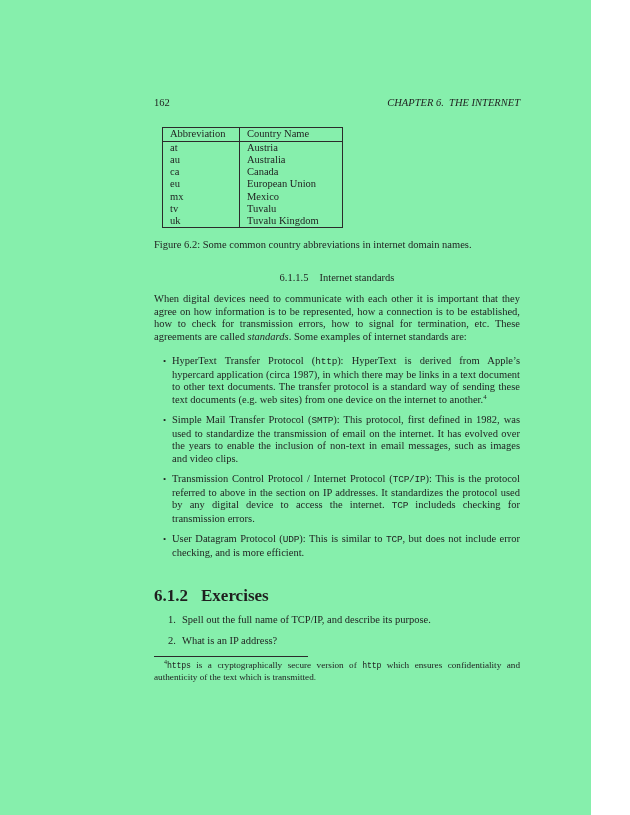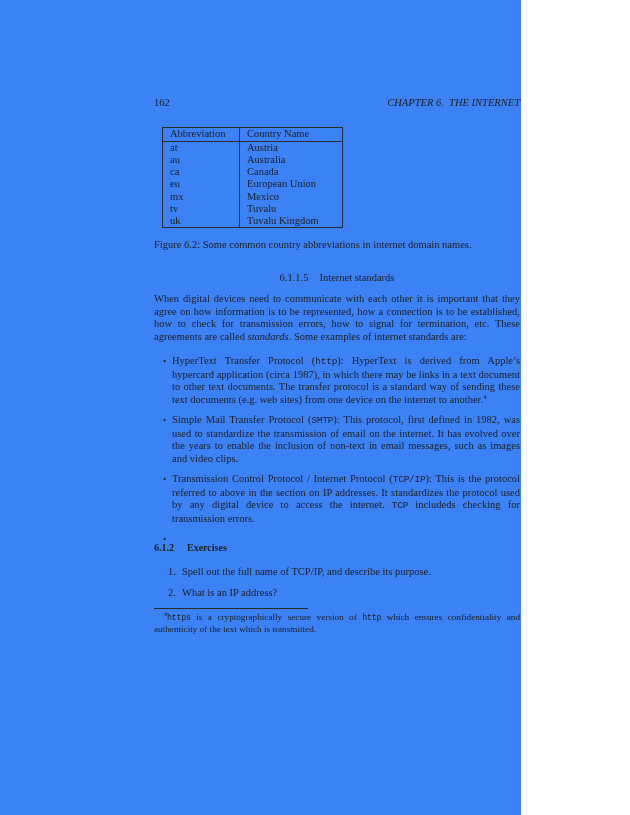--- a/index.html
+++ b/index.html
@@ -2,26 +2,27 @@
 <html><head>
 <meta charset="utf-8">
 <style>
   html, body {
     margin: 0;
     padding: 0;
     background: #ffffff;
   }
   .page {
     position: relative;
-    width: 521px;
+    width: 561px;
     height: 815px;
-    background: #3b82f6;
+    background: #86efac;
     overflow: hidden;
     font-family: "Liberation Serif", serif;
     color: #1f1f1f;
+    padding-left: 30px;
   }
   .content {
     position: absolute;
     left: 154px;
     top: 97px;
     width: 366px;
     font-size: 10.5px;
     line-height: 12.5px;
   }
   .page-header {
@@ -66,23 +67,23 @@
   }
   .section-head {
     margin-top: 20px;
     font-weight: normal;
     text-align: center;
   }
   .section-head .sec-num {
     margin-right: 11px;
   }
   .section-head-large {
-    margin-top: 15px;
+    margin-top: 29px;
     font-weight: bold;
-    font-size: 10px;
+    font-size: 17px;
     line-height: 15px;
   }
   .section-head-large .sec-num {
     margin-right: 13px;
   }
   .body-par {
     margin-top: 9px;
     text-align: justify;
   }
   .bullet-list {
@@ -210,20 +211,21 @@
       <div class="bullet-item">
         <span class="bullet-glyph">•</span>
         <span><span>Simple Mail Transfer Protocol (</span><span class="seg-mono">SMTP</span><span>): This protocol, first defined in 1982, was used to standardize the transmission of email on the internet.  It has evolved over the years to enable the inclusion of non-text in email messages, such as images and video clips.</span></span>
       </div>
       <div class="bullet-item">
         <span class="bullet-glyph">•</span>
         <span><span>Transmission Control Protocol / Internet Protocol (</span><span class="seg-mono">TCP/IP</span><span>): This is the protocol referred to above in the section on IP addresses.  It standardizes the protocol used by any digital device to access the internet.  </span><span class="seg-mono">TCP</span><span> includeds checking for transmission errors.</span></span>
       </div>
       <div class="bullet-item">
         <span class="bullet-glyph">•</span>
+        <span><span>User Datagram Protocol (</span><span class="seg-mono">UDP</span><span>): This is similar to </span><span class="seg-mono">TCP</span><span>, but does not include error checking, and is more efficient.</span></span>
       </div>
     </div>
 
     <div class="section-head-large">
       <span class="sec-num">6.1.2</span><span>Exercises</span>
     </div>
 
     <div class="exercise-list">
       <div class="exercise-item">
         <span class="exercise-num">1.</span>

